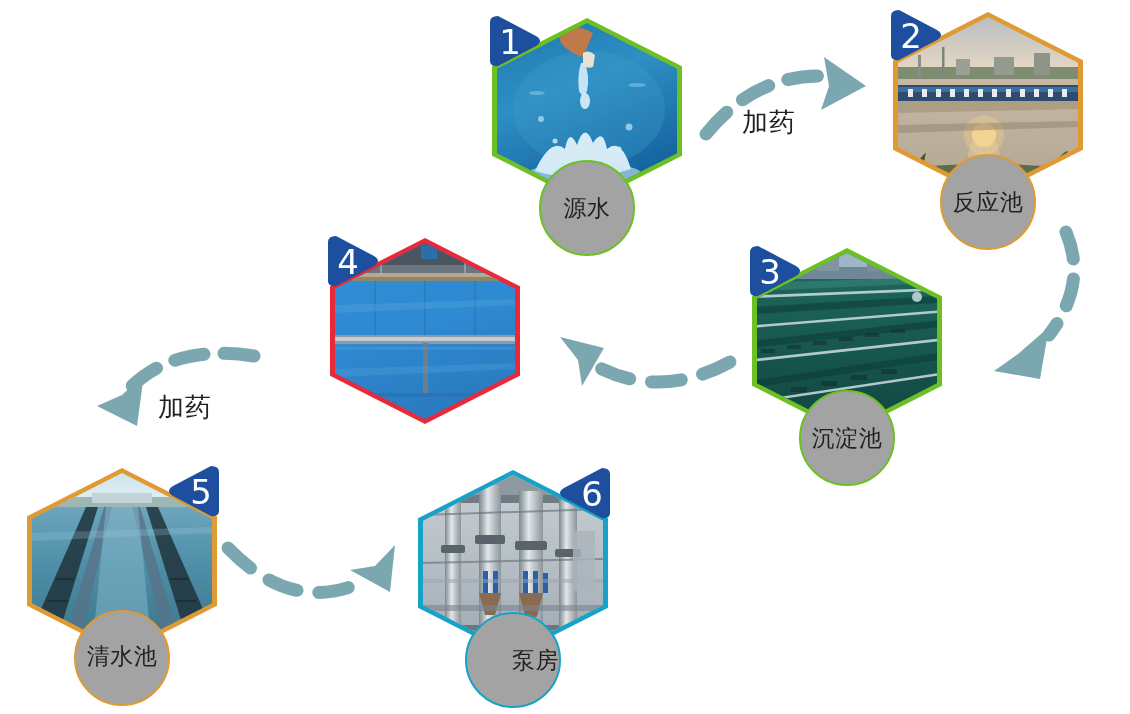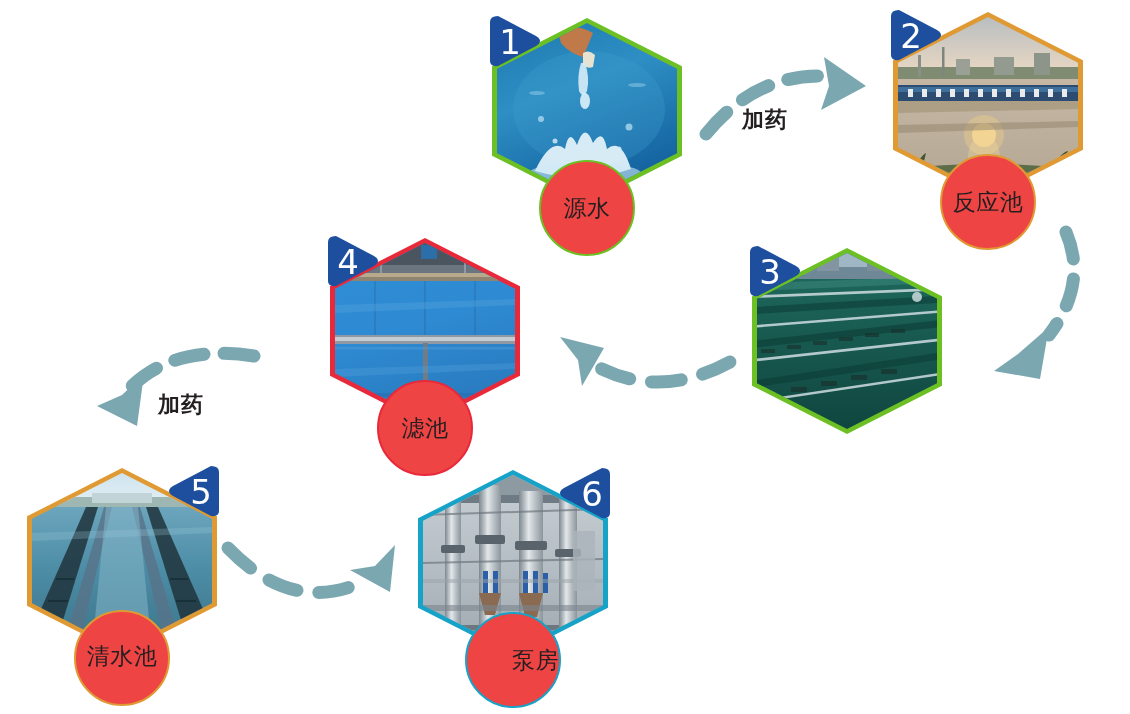--- a/index.html
+++ b/index.html
@@ -67,21 +67,21 @@
 
   
   .label-circle {
     position: absolute;
     left: 50%;
     transform: translateX(-50%);
     top: 142px;
     width: 96px;
     height: 96px;
     border-radius: 50%;
-    background: #ef4444;
+    background: #a3a3a3;
     border: 2.5px solid #999;
     display: flex;
     align-items: center;
     justify-content: center;
     z-index: 5;
     box-sizing: border-box;
   }
   .label-circle span {
     font-size: 23px;
     color: #231f20;
@@ -102,23 +102,23 @@
   }
   .dash-path {
     fill: none;
     stroke-linecap: round;
   }
   .arrow-head { stroke: none; }
 
   
   .arrow-label {
     position: absolute;
-    font-size: 22px;
+    font-size: 26px;
     color: #231f20;
-    font-weight: 700;
+    font-weight: 400;
     white-space: nowrap;
     z-index: 4;
     letter-spacing: 1px;
   }
 </style>
 </head>
 <body>
 
 <div id="stage">
 
@@ -301,20 +301,23 @@
           <circle cx="160" cy="44" r="5" fill="#d6e3e6" opacity="0.8"></circle>
         </svg>
       </div>
     </div>
     <div class="badge" style="left:-6px; top:-4px;">
       <svg viewBox="0 0 62 56">
         <path d="M4 8 Q4 2 12 2 L50 22 Q58 27 50 32 L12 52 Q4 53 4 47 Z" fill="#1d4f9e"></path>
         <text class="bnum" x="24" y="40" text-anchor="middle">3</text>
       </svg>
     </div>
+    <div class="label-circle" style="border-color:#6cc024;">
+      <span>沉淀池</span>
+    </div>
   </div>
 
   <div class="step" style="left:330px; top:238px;">
     <div class="hex-wrap">
       <div class="hex-outer" style="background:#e8293a;"></div>
       <div class="hex-inner">
         <svg viewBox="0 0 180 176" preserveAspectRatio="none">
           <defs>
             <linearGradient id="g4" x1="0" y1="0" x2="0.3" y2="1">
               <stop offset="0%" stop-color="#2f8fd6"></stop>
@@ -347,23 +350,20 @@
           <path d="M0 62 L180 56 L180 62 L0 70 Z" fill="#58a5de" opacity="0.35"></path>
           <path d="M0 126 L180 120 L180 126 L0 134 Z" fill="#58a5de" opacity="0.3"></path>
         </svg>
       </div>
     </div>
     <div class="badge" style="left:-6px; top:-4px;">
       <svg viewBox="0 0 62 56">
         <path d="M4 8 Q4 2 12 2 L50 22 Q58 27 50 32 L12 52 Q4 53 4 47 Z" fill="#1d4f9e"></path>
         <text class="bnum" x="24" y="40" text-anchor="middle">4</text>
       </svg>
-    </div>
-    <div class="label-circle" style="border-color:#e8293a;">
-      <span>滤池</span>
     </div>
   </div>
 
   <div class="step" style="left:27px; top:468px;">
     <div class="hex-wrap">
       <div class="hex-outer" style="background:#e09a33;"></div>
       <div class="hex-inner">
         <svg viewBox="0 0 180 176" preserveAspectRatio="none">
           <defs>
             <linearGradient id="g5sky" x1="0" y1="0" x2="0" y2="1">

